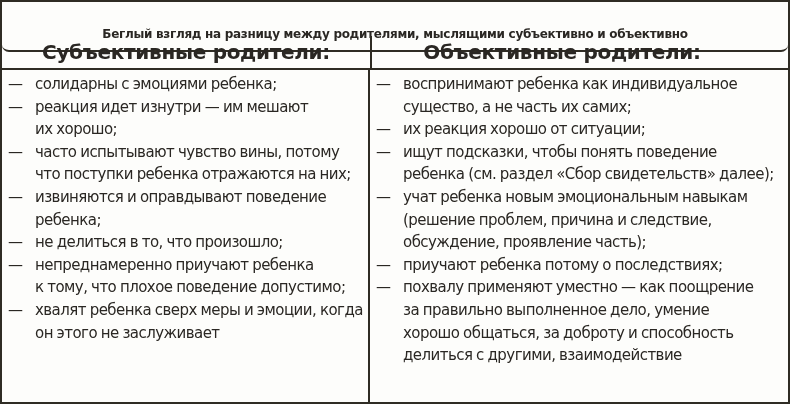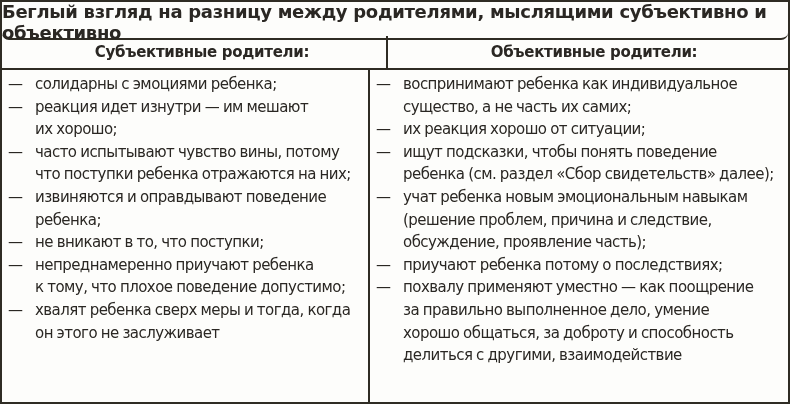--- a/index.html
+++ b/index.html
@@ -6,33 +6,33 @@
   body { width:790px; height:404px; overflow:hidden; }
   .table {
     position:absolute; left:0; top:0;
     width:786px; height:400px;
     border:2px solid #2f2c24;
     background:#fdfdfb;
     font-family:"DejaVu Sans", sans-serif;
     color:#2a2723;
   }
   .title-row {
-    position:absolute; left:0; top:4px; width:786px; height:32px;
+    position:absolute; left:0; top:16px; width:786px; height:32px;
     border-bottom:2px solid #2f2c24;
     display:flex; align-items:center; justify-content:center;
-    font-weight:bold; font-size:18px; letter-spacing:-0.3px;border-radius:7px;
+    font-weight:bold; font-size:12px; letter-spacing:-0.3px;border-radius:7px;
   }
   .head-row {
     position:absolute; left:0; top:34px; width:786px; height:32px;
     border-bottom:2px solid #2f2c24;
     display:flex;
   }
   .head-cell {
     display:flex; align-items:center; justify-content:center;
-    font-weight:bold; font-size:15px; letter-spacing:-0.3px;padding-left:16px;
+    font-weight:bold; font-size:20px; letter-spacing:-0.3px;
   }
   .head-cell.left { width:368px; border-right:2px solid #2f2c24; }
   .head-cell.right { width:380px; }
   .body-row {
     position:absolute; left:0; top:68px; width:786px; height:332px;
     display:flex;
   }
   .col { padding-top:3px; box-sizing:border-box; }
   .col.left { width:368px; border-right:2px solid #2f2c24; padding-left:6px; }
   .col.right { width:416px; padding-left:6px; }
@@ -70,30 +70,30 @@
           <span class="txt">часто испытывают чувство вины, потому
 что поступки ребенка отражаются на них;</span>
         </div>
       <div class="item">
           <span class="dash">—</span>
           <span class="txt">извиняются и оправдывают поведение
 ребенка;</span>
         </div>
       <div class="item">
           <span class="dash">—</span>
-          <span class="txt">не вникают в то, что поступки;</span>
+          <span class="txt">не делиться в то, что произошло;</span>
         </div>
       <div class="item">
           <span class="dash">—</span>
           <span class="txt">непреднамеренно приучают ребенка
 к тому, что плохое поведение допустимо;</span>
         </div>
       <div class="item">
           <span class="dash">—</span>
-          <span class="txt">хвалят ребенка сверх меры и тогда, когда
+          <span class="txt">хвалят ребенка сверх меры и эмоции, когда
 он этого не заслуживает</span>
         </div>
     </div>
     <div class="col right">
       <div class="item">
           <span class="dash">—</span>
           <span class="txt">воспринимают ребенка как индивидуальное
 существо, а не часть их самих;</span>
         </div>
       <div class="item">

